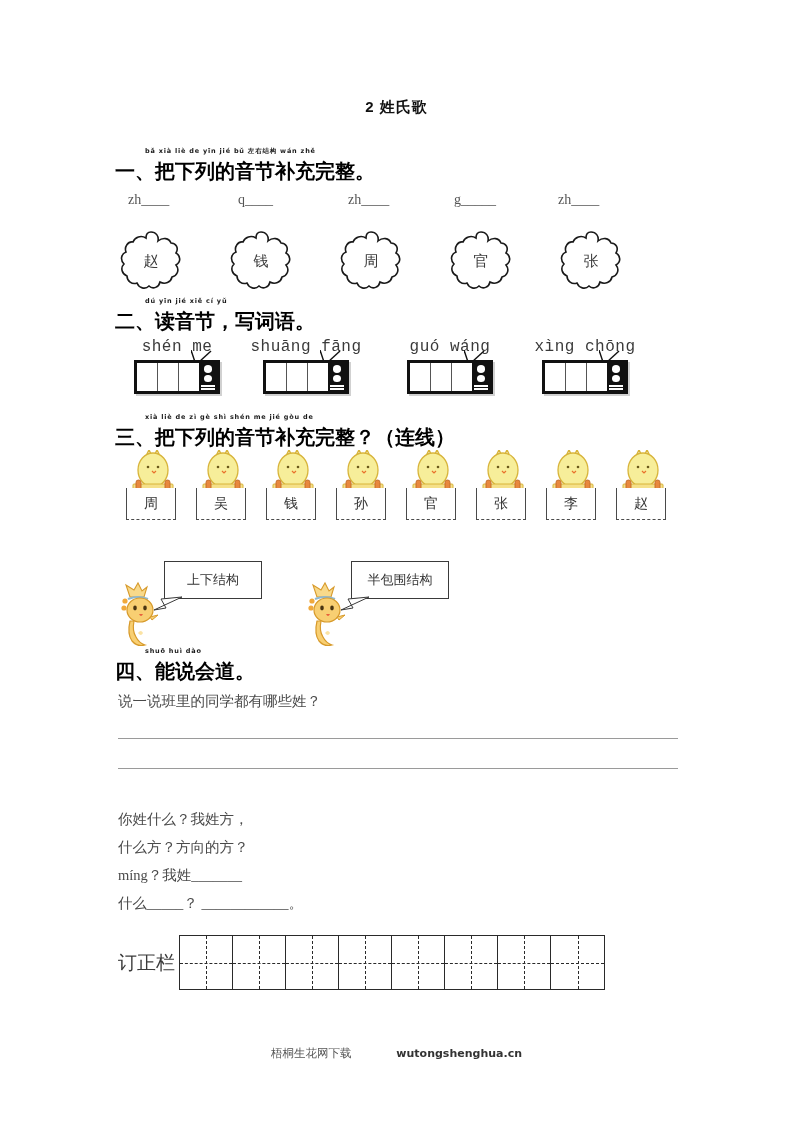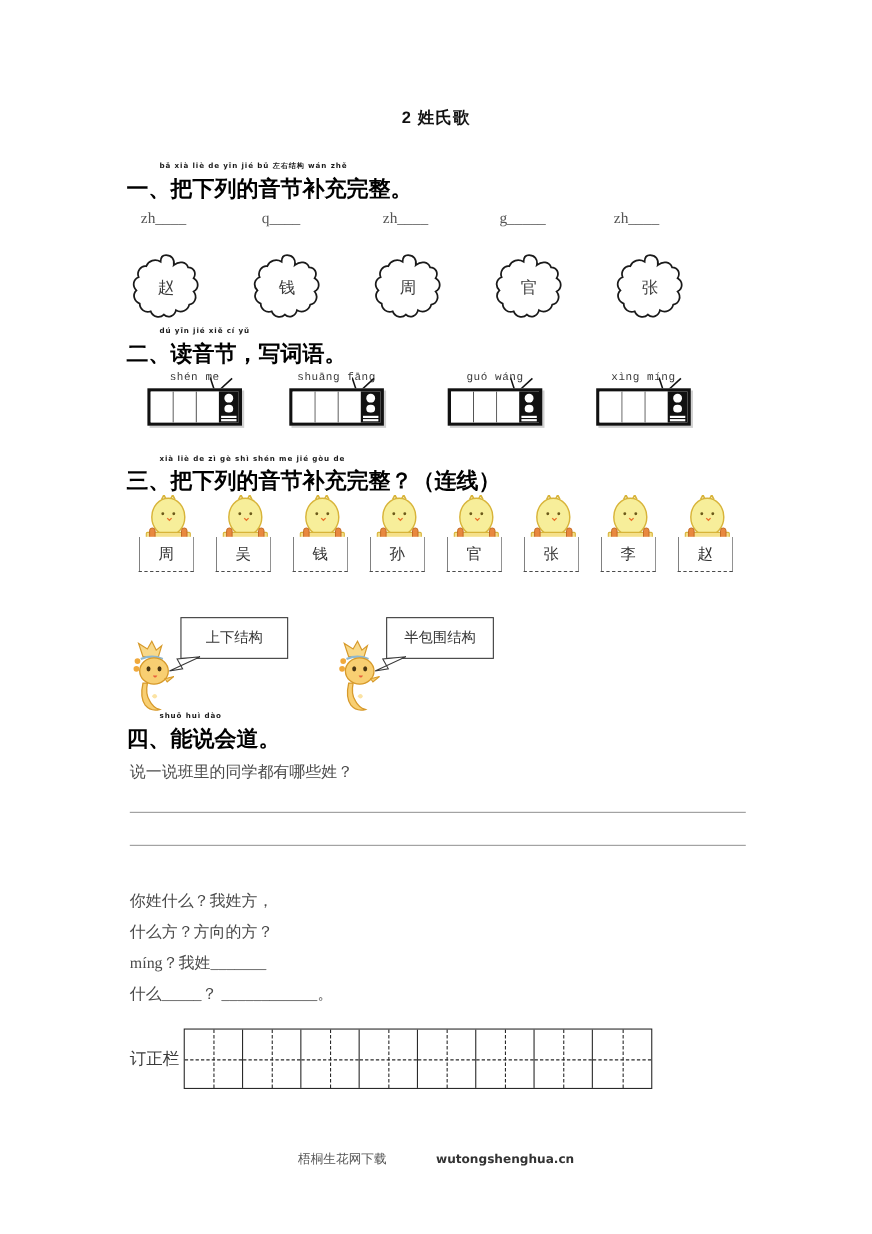--- a/index.html
+++ b/index.html
@@ -92,21 +92,21 @@
   
   .tv-row {
     position: absolute;
     top: 338px; left: 122px;
     width: 560px;
     display: flex;
   }
   .tv-cell { position: relative; }
   .tv-pinyin {
     font-family: "Liberation Mono", "DejaVu Sans Mono", monospace;
-    font-size: 10px;
+    font-size: 16px;
     color: #3a3a3a;
     text-align: center;
     margin-bottom: 4px;
     white-space: nowrap;
     letter-spacing: 0.5px;
   }
   .tv {
     position: relative;
     width: 86px; height: 34px;
     margin: 0 auto;
@@ -205,21 +205,21 @@
     white-space: nowrap;
   }
 
   
   .correction {
     position: absolute;
     top: 935px; left: 118px;
     display: flex; align-items: center;
   }
   .corr-label {
-    font-size: 15px; color: #3a3a3a;
+    font-size: 19px; color: #3a3a3a;
     font-family: "Liberation Serif", serif;
     margin-right: 4px;
   }
   .grid { display: flex; border: 1px solid #2a2a2a; background: #fff; }
   .gcell {
     position: relative;
     width: 53px; height: 53px;
     border-right: 1px solid #2a2a2a;
   }
   .gcell:last-child { border-right: none; }
@@ -375,21 +375,21 @@
               <span class="knob"></span>
               <span class="stripes">
                 <i></i>
                 <i></i>
               </span>
             </div>
         </div>
       </div>
     </div>
     <div class="tv-cell" style="width:130px">
-      <div class="tv-pinyin">xìng míng</div>
+      <div class="tv-pinyin">xìng chōng</div>
       <div class="tv">
         <svg class="tv-ant" viewBox="0 0 24 12">
             <line x1="4" y1="12" x2="0" y2="0" stroke="#111" stroke-width="1.4"></line>
             <line x1="8" y1="12" x2="20" y2="1" stroke="#111" stroke-width="1.4"></line>
           </svg>
         <div class="tv-body">
           <div class="tv-screen">
               <div></div>
               <div></div>
               <div></div>

